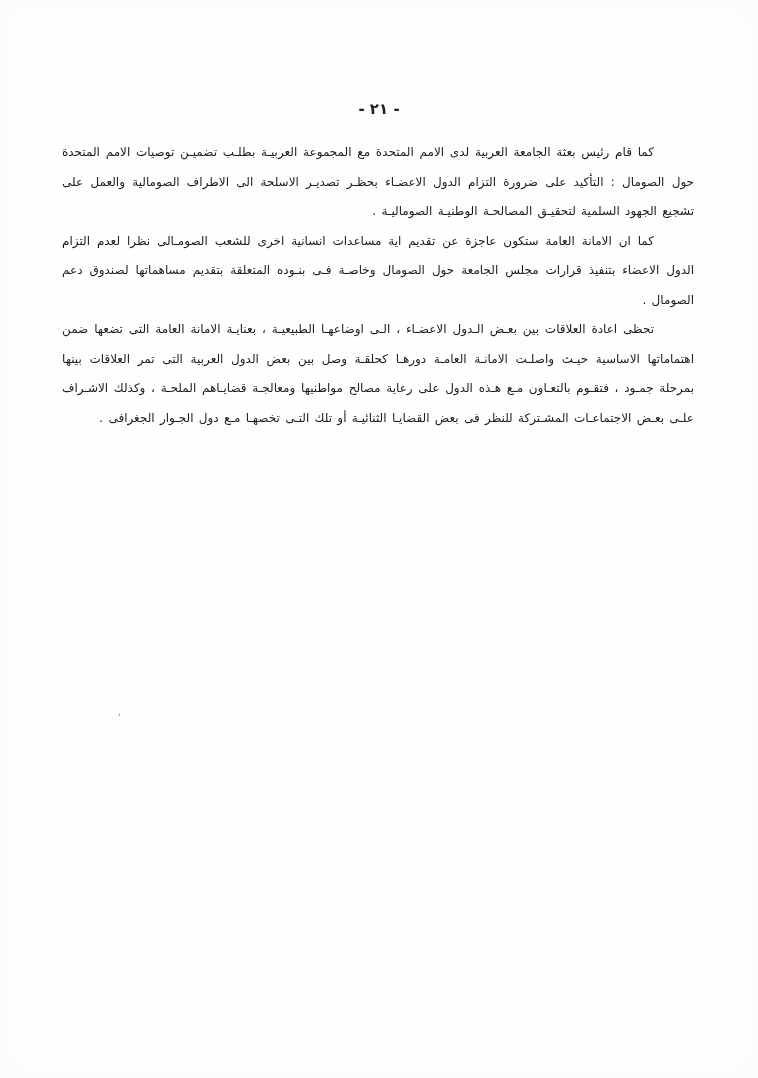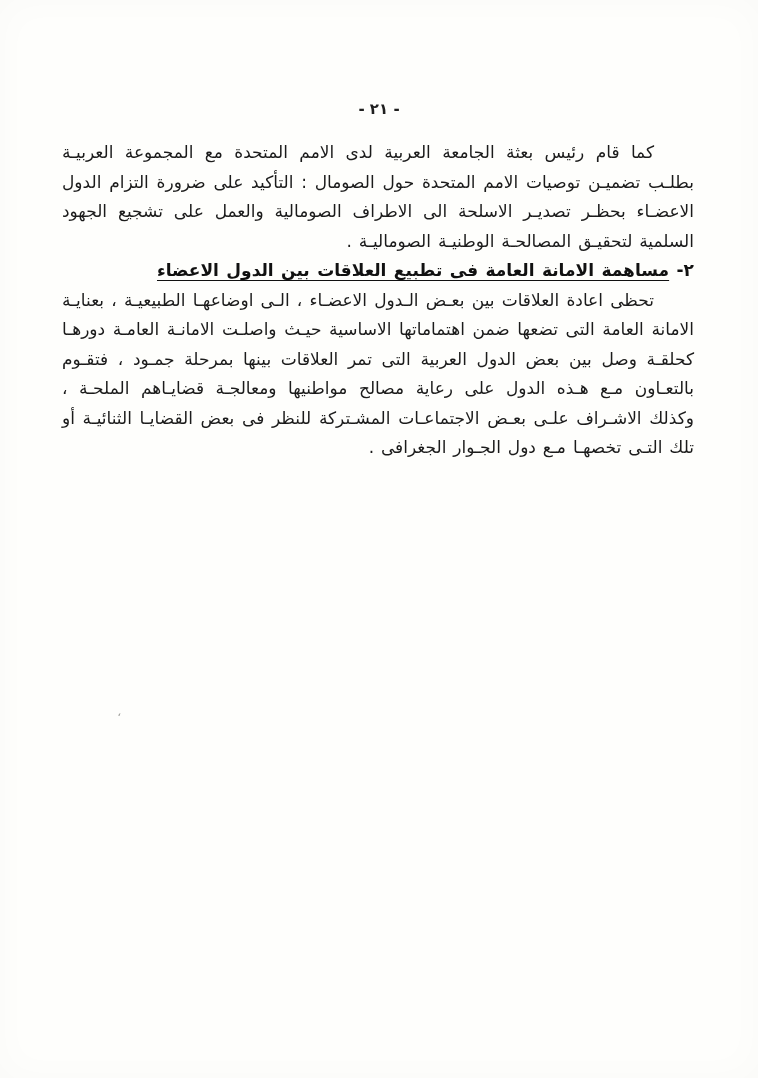--- a/index.html
+++ b/index.html
@@ -30,21 +30,21 @@
       font-weight: bold;
     }
     .content {
       position: absolute;
       top: 138px;
       right: 64px;
       width: 632px;
       direction: rtl;
       unicode-bidi: embed;
       text-align: justify;
-      font-size: 17px;
+      font-size: 12px;
       line-height: 29.5px;
       color: #1b1b1b;
       word-spacing: 1.5px;
     }
     p.para { margin: 0; }
     p.first-indent { text-indent: 40px; }
     p.small-indent { text-indent: 14px; }
     .section-heading {
       margin: 0;
       font-weight: bold;
@@ -68,25 +68,22 @@
 
 <div class="page">
 
   <div class="page-number">- ٢١ -</div>
 
   <div class="content">
 
     <p class="para first-indent">كما قام رئيس بعثة الجامعة العربية لدى الامم المتحدة مع المجموعة العربيـة بطلـب تضميـن توصيات الامم المتحدة حول الصومال : التأكيد على ضرورة التزام الدول الاعضـاء بحظـر  تصديـر الاسلحة الى الاطراف الصومالية والعمل على تشجيع الجهود  السلمية لتحقيـق المصالحـة الوطنيـة الصوماليـة .</p>
 
 
+    <p class="para first-indent">كما ان الامانة العامة ستكون عاجزة عن تقديم اية مساعدات انسانية اخرى للشعب الصومـالى نظرا لعدم التزام الدول الاعضاء بتنفيذ قرارات مجلس الجامعة حول الصومال وخاصـة  فـى بنـوده المتعلقة بتقديم مساهماتها لصندوق دعم الصومال .</p>
 
-    <p class="section-heading">
-      <span class="heading-number">٢-</span>
-      <span class="heading-title">مساهمة الامانة العامة فى تطبيع العلاقات بين الدول الاعضاء</span>
-    </p>
 
     <p class="para first-indent">تحظى اعادة  العلاقات بين بعـض الـدول الاعضـاء ،   الـى اوضاعهـا الطبيعيـة  ،   بعنايـة الامانة العامة التى تضعها ضمن اهتماماتها الاساسية حيـث  واصلـت الامانـة العامـة دورهـا كحلقـة وصل بين بعض الدول العربية التى تمر العلاقات بينها بمرحلة جمـود ،  فتقـوم بالتعـاون  مـع هـذه الدول على رعاية مصالح مواطنيها ومعالجـة قضايـاهم الملحـة ،   وكذلك الاشـراف علـى بعـض الاجتماعـات المشـتركة للنظر فى بعض القضايـا الثنائيـة أو تلك التـى تخصهـا مـع دول الجـوار الجغرافى .</p>
 
   </div>
 
   <span class="scan-mark">،</span>
 
 </div>
 
 </body></html>

